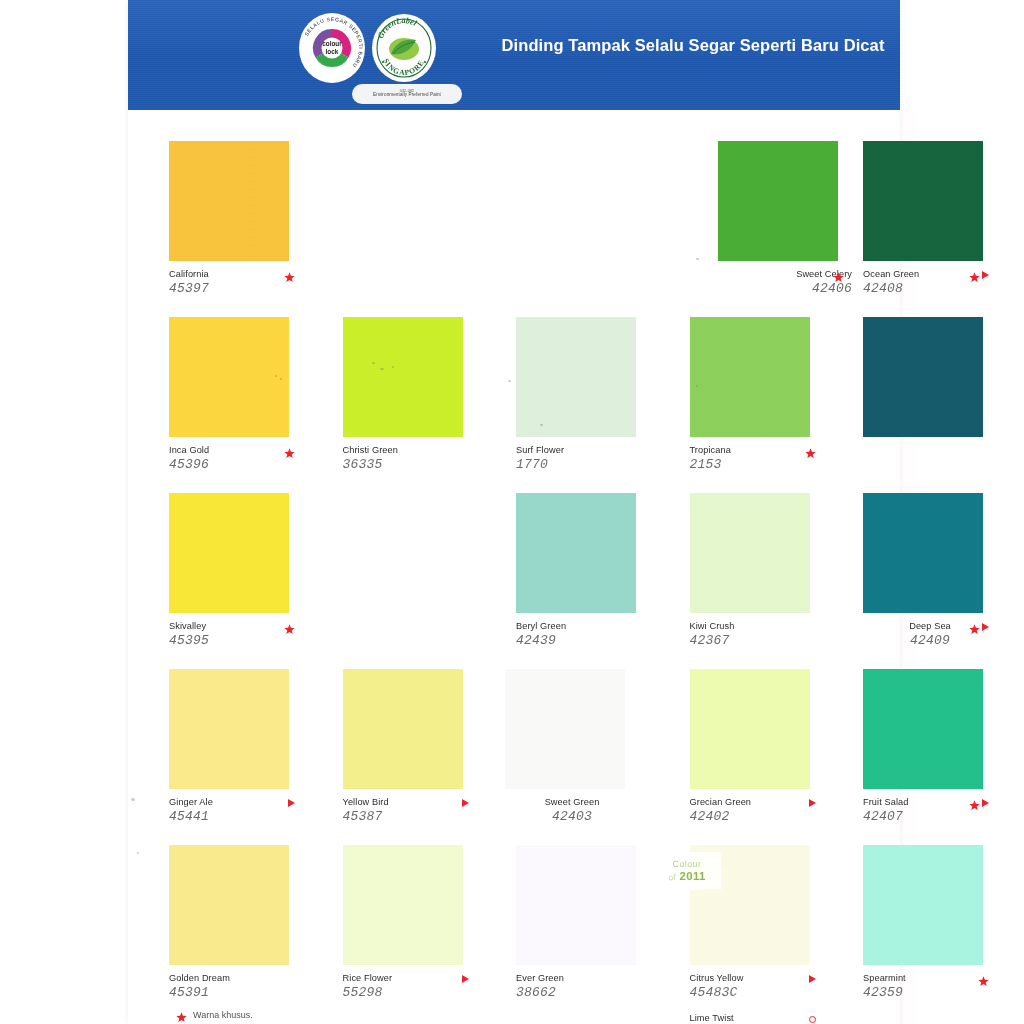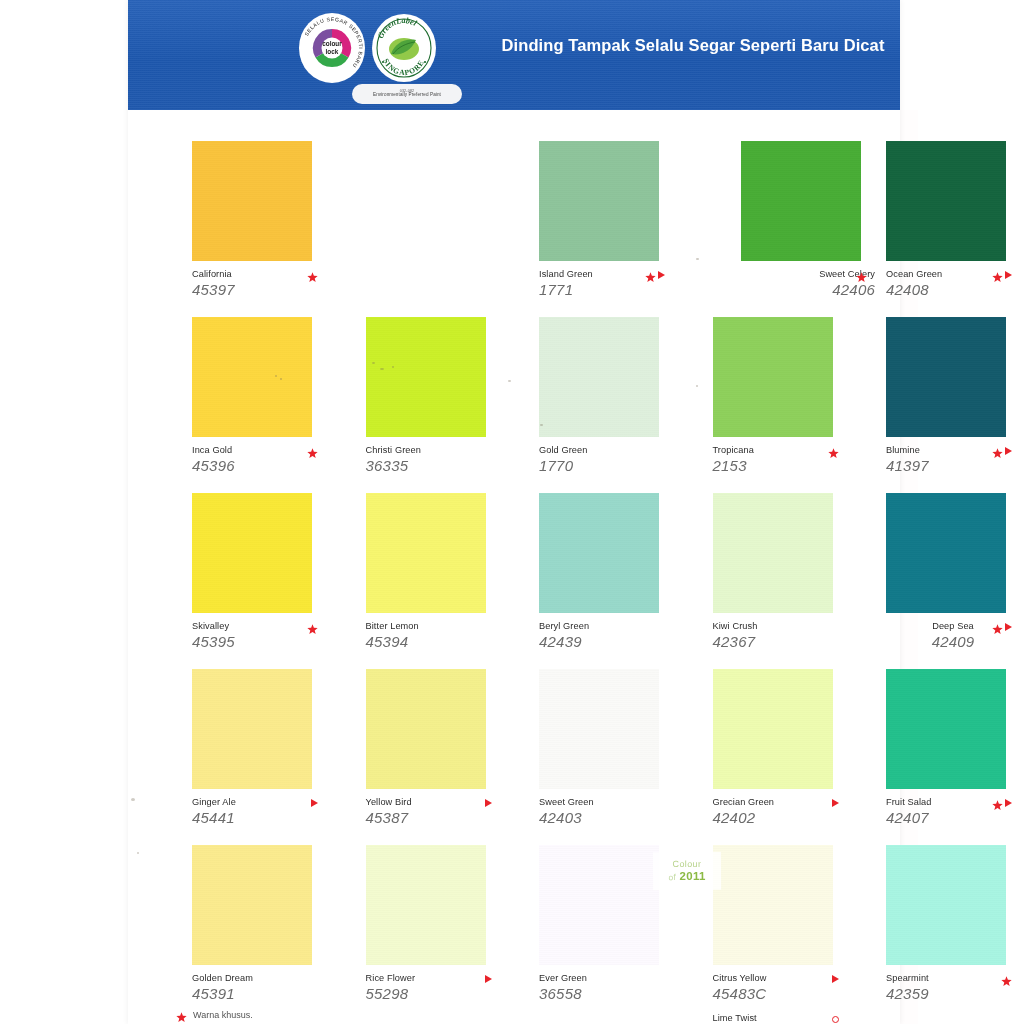--- a/index.html
+++ b/index.html
@@ -85,21 +85,21 @@
   }
 
   
   #swatch-grid {
     position: absolute;
     left: 169px;
     top: 141px;
     width: 694px;
     height: 880px;
   }
-  .swatch-row { position: absolute; left: 0; width: 694px; height: 176px; margin-left: 23px; }
+  .swatch-row { position: absolute; left: 0; width: 694px; height: 176px; }
   .swatch-cell { position: absolute; top: 0; width: 120px; }
   .swatch-chip {
     width: 120px;
     height: 120px;
     position: relative;
     overflow: hidden;
   }
   .swatch-chip::after {
     content: "";
     position: absolute; inset: 0;
@@ -115,24 +115,24 @@
   }
   .swatch-name {
     font-size: 9.2px;
     color: #2b2b2b;
     font-family: "Liberation Sans", sans-serif;
     letter-spacing: 0.1px;
     line-height: 1.1;
     white-space: nowrap;
   }
   .swatch-code {
-    font-size: 15px;
+    font-size: 13px;
     color: #6b6b6b;
     font-style: italic;
-    font-family: Liberation Sans, sans-serif;
+    font-family: Liberation Mono, monospace;
     margin-top: 2px;
     letter-spacing: 0.2px;
     white-space: nowrap;
   }
   .swatch-markers {
     position: absolute;
     right: 8px;
     top: 0px;
     display: flex;
     align-items: center;
@@ -285,33 +285,20 @@
         <div class="swatch-meta">
           <div class="swatch-name">California</div>
           <div class="swatch-code">45397</div>
           <span class="swatch-markers">
             <span class="mk mk-star-box"><svg width="11" height="11" viewBox="0 0 12 12">
                 <polygon points="6,0.4 7.5,4.2 11.6,4.4 8.4,7 9.5,11 6,8.7 2.5,11 3.6,7 0.4,4.4 4.5,4.2" fill="#e8232a"></polygon>
               </svg></span>
           </span>
         </div>
       </div>
-      <div class="swatch-cell" style="left: 347px;">
-        <div class="swatch-chip" style="background: rgb(142, 196, 155);"></div>
-        <div class="swatch-meta">
-          <div class="swatch-name">Island Green</div>
-          <div class="swatch-code">1771</div>
-          <span class="swatch-markers">
-            <span class="mk mk-star-box"><svg width="11" height="11" viewBox="0 0 12 12">
-                <polygon points="6,0.4 7.5,4.2 11.6,4.4 8.4,7 9.5,11 6,8.7 2.5,11 3.6,7 0.4,4.4 4.5,4.2" fill="#e8232a"></polygon>
-              </svg></span>
-            <span class="mk mk-tri" style="border-left-color: rgb(232, 35, 42);"></span>
-          </span>
-        </div>
-      </div>
       <div class="swatch-cell" style="left: 549px; text-align: right;">
         <div class="swatch-chip" style="background: rgb(72, 173, 53);"></div>
         <div class="swatch-meta">
           <div class="swatch-name">Sweet Celery</div>
           <div class="swatch-code">42406</div>
           <span class="swatch-markers">
             <span class="mk mk-star-box"><svg width="11" height="11" viewBox="0 0 12 12">
                 <polygon points="6,0.4 7.5,4.2 11.6,4.4 8.4,7 9.5,11 6,8.7 2.5,11 3.6,7 0.4,4.4 4.5,4.2" fill="#e8232a"></polygon>
               </svg></span>
           </span>
@@ -348,72 +335,54 @@
         <div class="swatch-chip" style="background: rgb(203, 240, 40);"></div>
         <div class="swatch-meta">
           <div class="swatch-name">Christi Green</div>
           <div class="swatch-code">36335</div>
           <span class="swatch-markers"></span>
         </div>
       </div>
       <div class="swatch-cell" style="left: 347px;">
         <div class="swatch-chip" style="background: rgb(223, 240, 221);"></div>
         <div class="swatch-meta">
-          <div class="swatch-name">Gold Green</div>
+          <div class="swatch-name">Surf Flower</div>
           <div class="swatch-code">1770</div>
           <span class="swatch-markers"></span>
         </div>
       </div>
       <div class="swatch-cell" style="left: 520.5px;">
         <div class="swatch-chip" style="background: rgb(142, 208, 91);"></div>
         <div class="swatch-meta">
           <div class="swatch-name">Tropicana</div>
           <div class="swatch-code">2153</div>
           <span class="swatch-markers">
             <span class="mk mk-star-box"><svg width="11" height="11" viewBox="0 0 12 12">
                 <polygon points="6,0.4 7.5,4.2 11.6,4.4 8.4,7 9.5,11 6,8.7 2.5,11 3.6,7 0.4,4.4 4.5,4.2" fill="#e8232a"></polygon>
               </svg></span>
           </span>
         </div>
       </div>
       <div class="swatch-cell" style="left: 694px;">
         <div class="swatch-chip" style="background: rgb(19, 90, 107);"></div>
-        <div class="swatch-meta">
-          <div class="swatch-name">Blumine</div>
-          <div class="swatch-code">41397</div>
-          <span class="swatch-markers">
-            <span class="mk mk-star-box"><svg width="11" height="11" viewBox="0 0 12 12">
-                <polygon points="6,0.4 7.5,4.2 11.6,4.4 8.4,7 9.5,11 6,8.7 2.5,11 3.6,7 0.4,4.4 4.5,4.2" fill="#e8232a"></polygon>
-              </svg></span>
-            <span class="mk mk-tri" style="border-left-color: rgb(232, 35, 42);"></span>
-          </span>
-        </div>
       </div>
     </div>
     <div class="swatch-row" style="top: 352px;">
       <div class="swatch-cell" style="left: 0px;">
         <div class="swatch-chip" style="background: rgb(249, 232, 54);"></div>
         <div class="swatch-meta">
           <div class="swatch-name">Skivalley</div>
           <div class="swatch-code">45395</div>
           <span class="swatch-markers">
             <span class="mk mk-star-box"><svg width="11" height="11" viewBox="0 0 12 12">
                 <polygon points="6,0.4 7.5,4.2 11.6,4.4 8.4,7 9.5,11 6,8.7 2.5,11 3.6,7 0.4,4.4 4.5,4.2" fill="#e8232a"></polygon>
               </svg></span>
           </span>
         </div>
       </div>
-      <div class="swatch-cell" style="left: 173.5px;">
-        <div class="swatch-chip" style="background: rgb(247, 246, 110);"></div>
-        <div class="swatch-meta">
-          <div class="swatch-name">Bitter Lemon</div>
-          <div class="swatch-code">45394</div>
-          <span class="swatch-markers"></span>
-        </div>
-      </div>
       <div class="swatch-cell" style="left: 347px;">
         <div class="swatch-chip" style="background: rgb(152, 217, 202);"></div>
         <div class="swatch-meta">
           <div class="swatch-name">Beryl Green</div>
           <div class="swatch-code">42439</div>
           <span class="swatch-markers"></span>
         </div>
       </div>
       <div class="swatch-cell" style="left: 520.5px;">
         <div class="swatch-chip" style="background: rgb(229, 248, 205);"></div>
@@ -451,21 +420,21 @@
       <div class="swatch-cell" style="left: 173.5px;">
         <div class="swatch-chip" style="background: rgb(244, 240, 140);"></div>
         <div class="swatch-meta">
           <div class="swatch-name">Yellow Bird</div>
           <div class="swatch-code">45387</div>
           <span class="swatch-markers">
             <span class="mk mk-tri" style="border-left-color: rgb(232, 35, 42);"></span>
           </span>
         </div>
       </div>
-      <div class="swatch-cell" style="left: 347px;">
+      <div class="swatch-cell" style="left: 336px; text-align: center;">
         <div class="swatch-chip" style="background: rgb(250, 250, 248);"></div>
         <div class="swatch-meta">
           <div class="swatch-name">Sweet Green</div>
           <div class="swatch-code">42403</div>
           <span class="swatch-markers"></span>
         </div>
       </div>
       <div class="swatch-cell" style="left: 520.5px;">
         <div class="swatch-chip" style="background: rgb(238, 252, 176);"></div>
         <div class="swatch-meta">
@@ -506,21 +475,21 @@
           <div class="swatch-code">55298</div>
           <span class="swatch-markers">
             <span class="mk mk-tri" style="border-left-color: rgb(232, 35, 42);"></span>
           </span>
         </div>
       </div>
       <div class="swatch-cell" style="left: 347px;">
         <div class="swatch-chip" style="background: rgb(253, 250, 255);"></div>
         <div class="swatch-meta">
           <div class="swatch-name">Ever Green</div>
-          <div class="swatch-code">36558</div>
+          <div class="swatch-code">38662</div>
           <span class="swatch-markers"></span>
         </div>
       </div>
       <div class="swatch-cell" style="left: 520.5px;">
         <div class="swatch-chip" style="background: rgb(252, 251, 230);"></div>
         <div class="swatch-meta">
           <div class="swatch-name">Citrus Yellow</div>
           <div class="swatch-code">45483C</div>
           <span class="swatch-markers">
             <span class="mk mk-tri" style="border-left-color: rgb(232, 35, 42);"></span>

